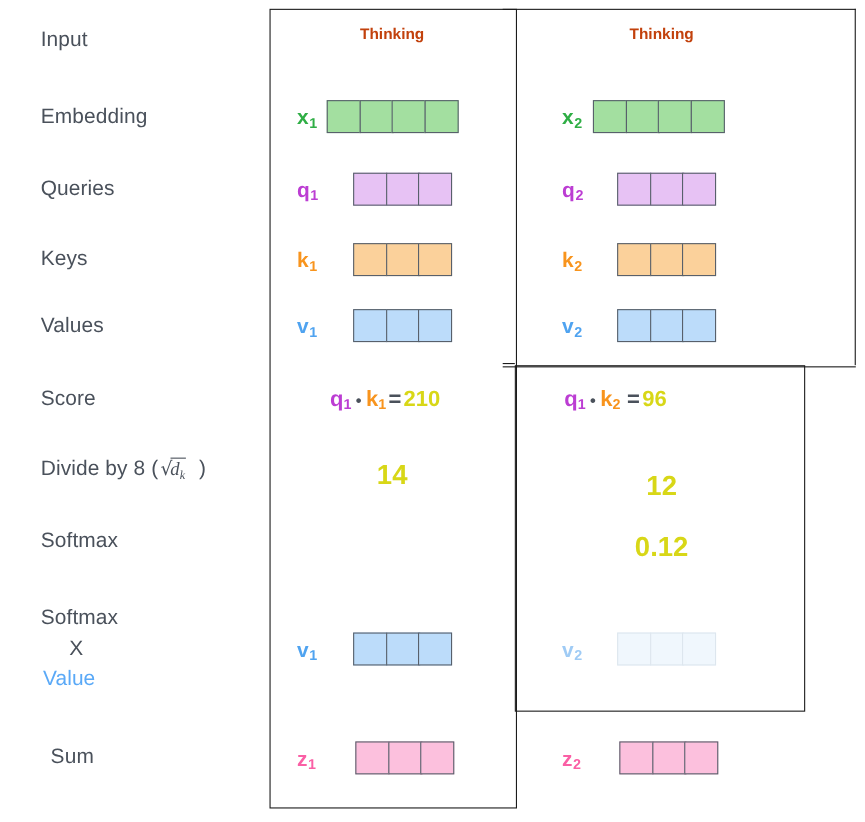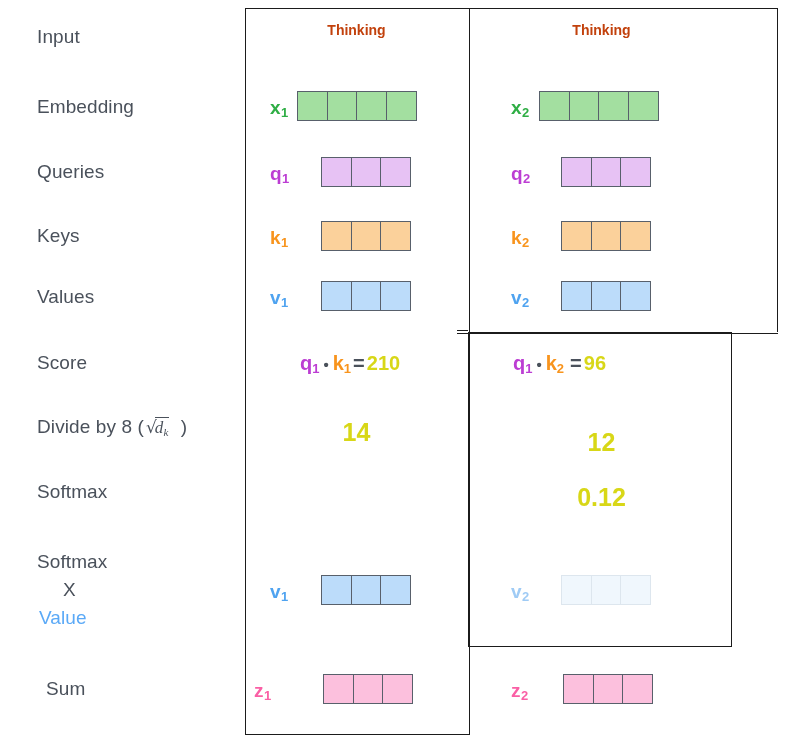--- a/index.html
+++ b/index.html
@@ -257,21 +257,21 @@
   <div class="scalar" style="left:245px; top:418px; width:223px">14</div>
 
 
   <div class="vec-tag c-blue" style="left:270px; top:582px"><span>v</span><span class="sub">1</span></div>
   <div class="strip fill-blue" style="left:321px; top:575px">
     <div class="cell"></div>
     <div class="cell"></div>
     <div class="cell"></div>
   </div>
 
-  <div class="vec-tag c-pink" style="left:254px; top:681px"><span>z</span><span class="sub">1</span></div>
+  <div class="vec-tag c-pink" style="left:270px; top:681px"><span>z</span><span class="sub">1</span></div>
   <div class="strip fill-pink" style="left:323px; top:674px">
     <div class="cell"></div>
     <div class="cell"></div>
     <div class="cell"></div>
   </div>
 
   <div class="vec-tag c-green" style="left:511px; top:98px"><span>x</span><span class="sub">2</span></div>
   <div class="strip fill-green" style="left:539px; top:91px">
     <div class="cell"></div>
     <div class="cell"></div>

